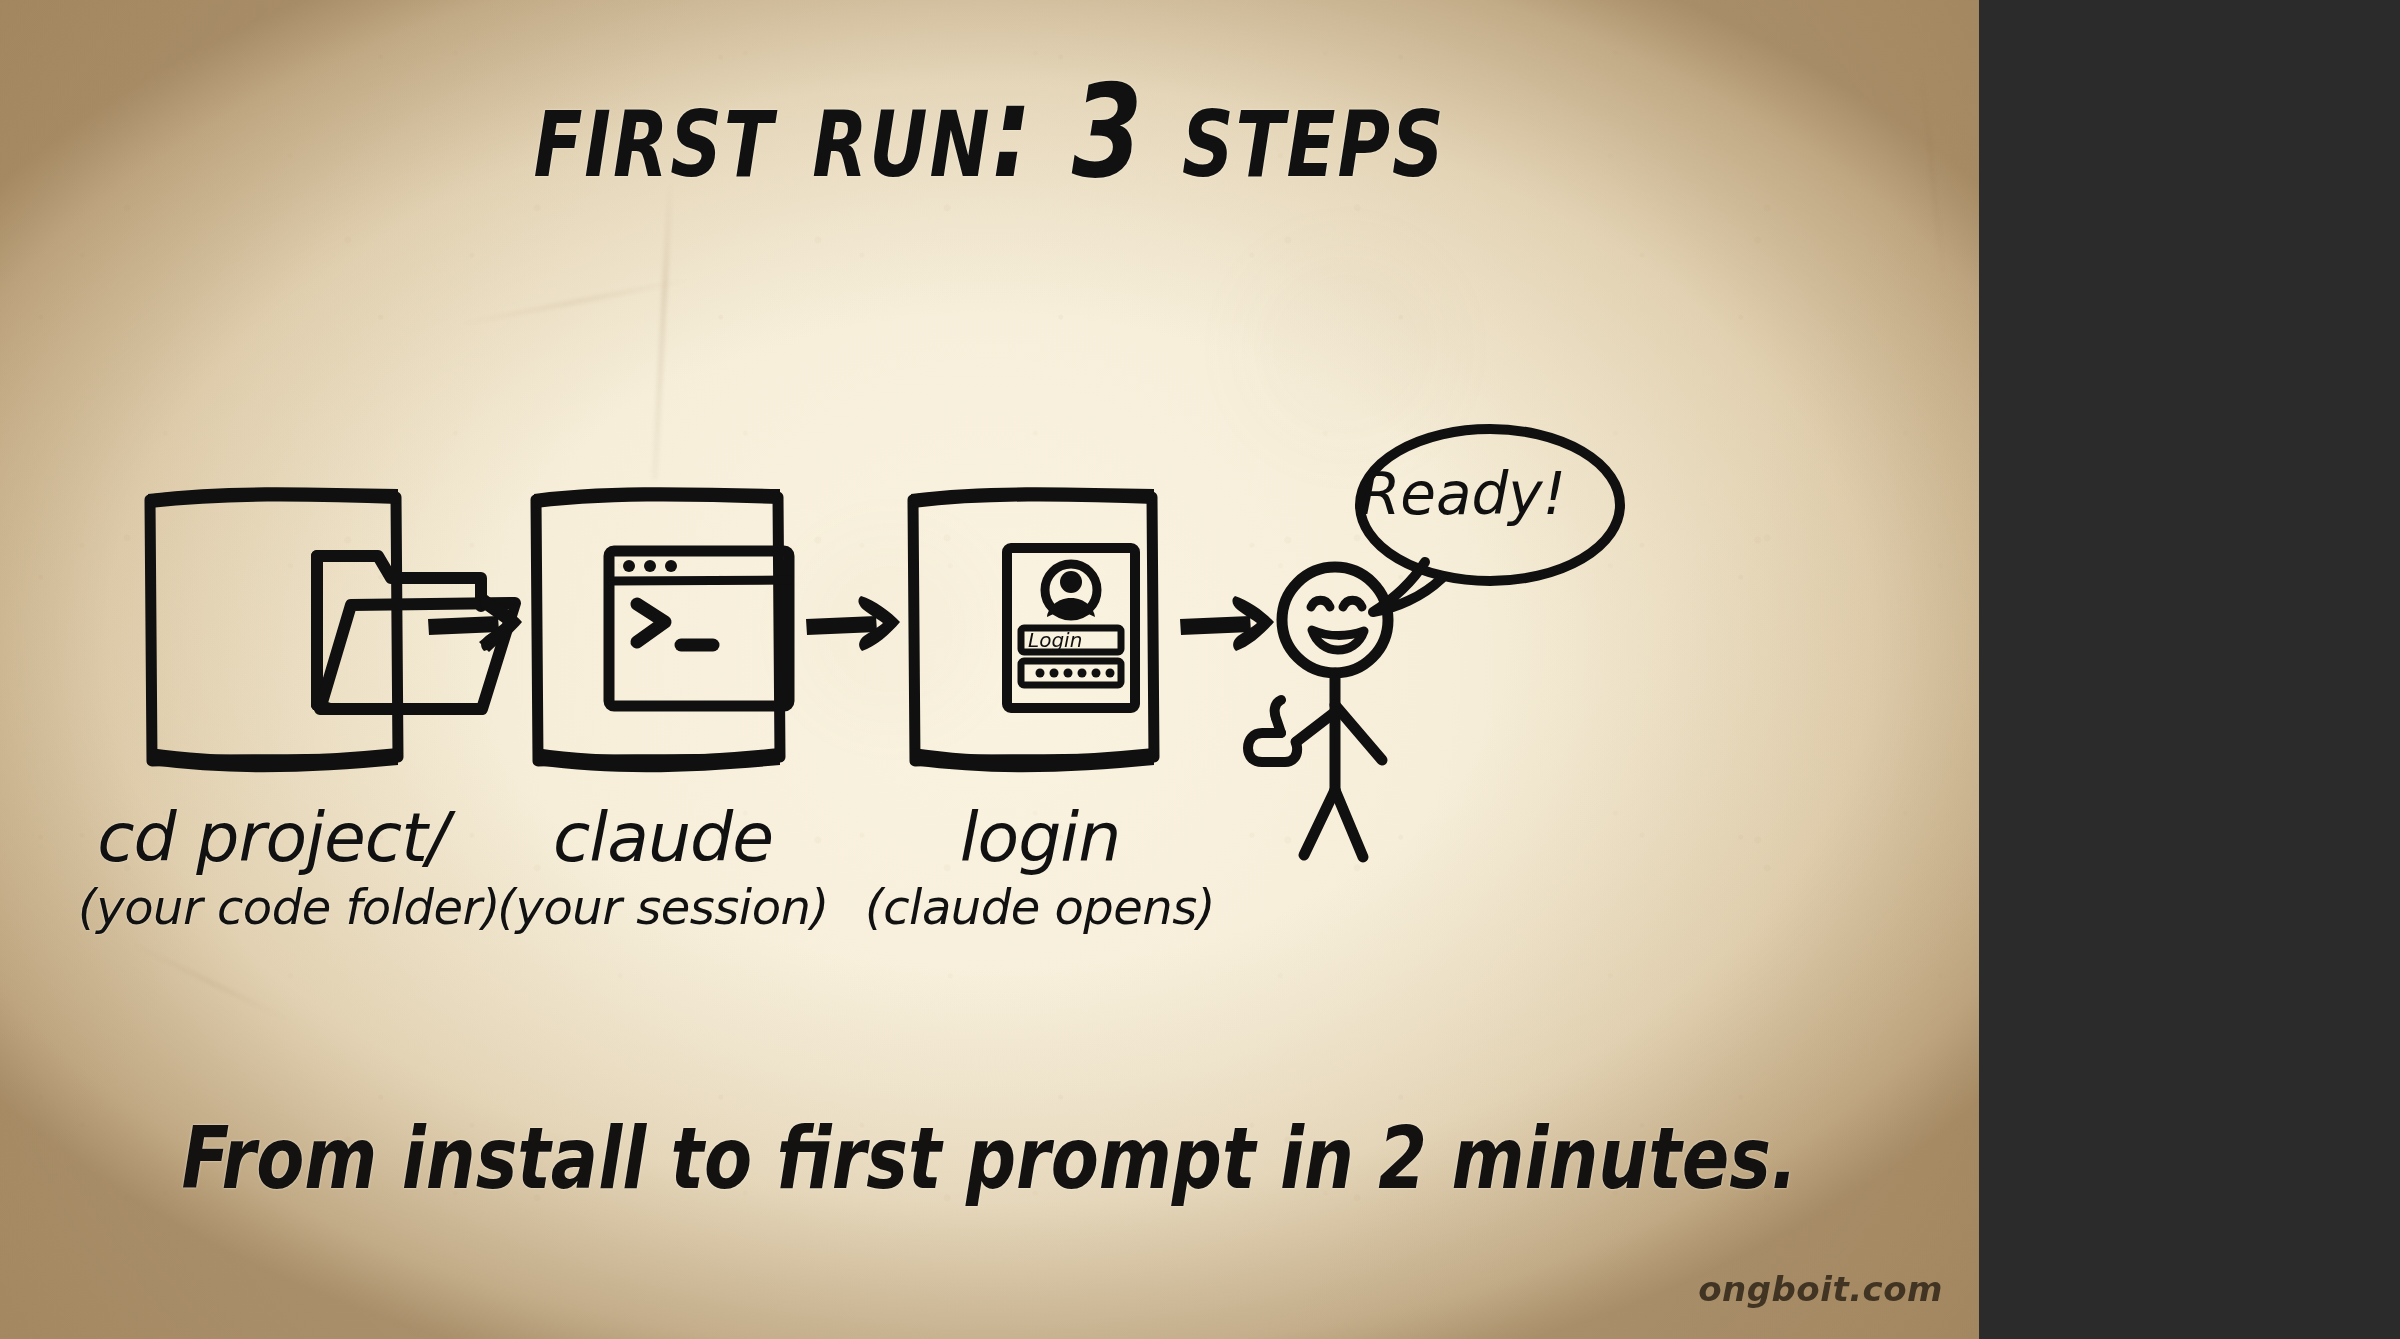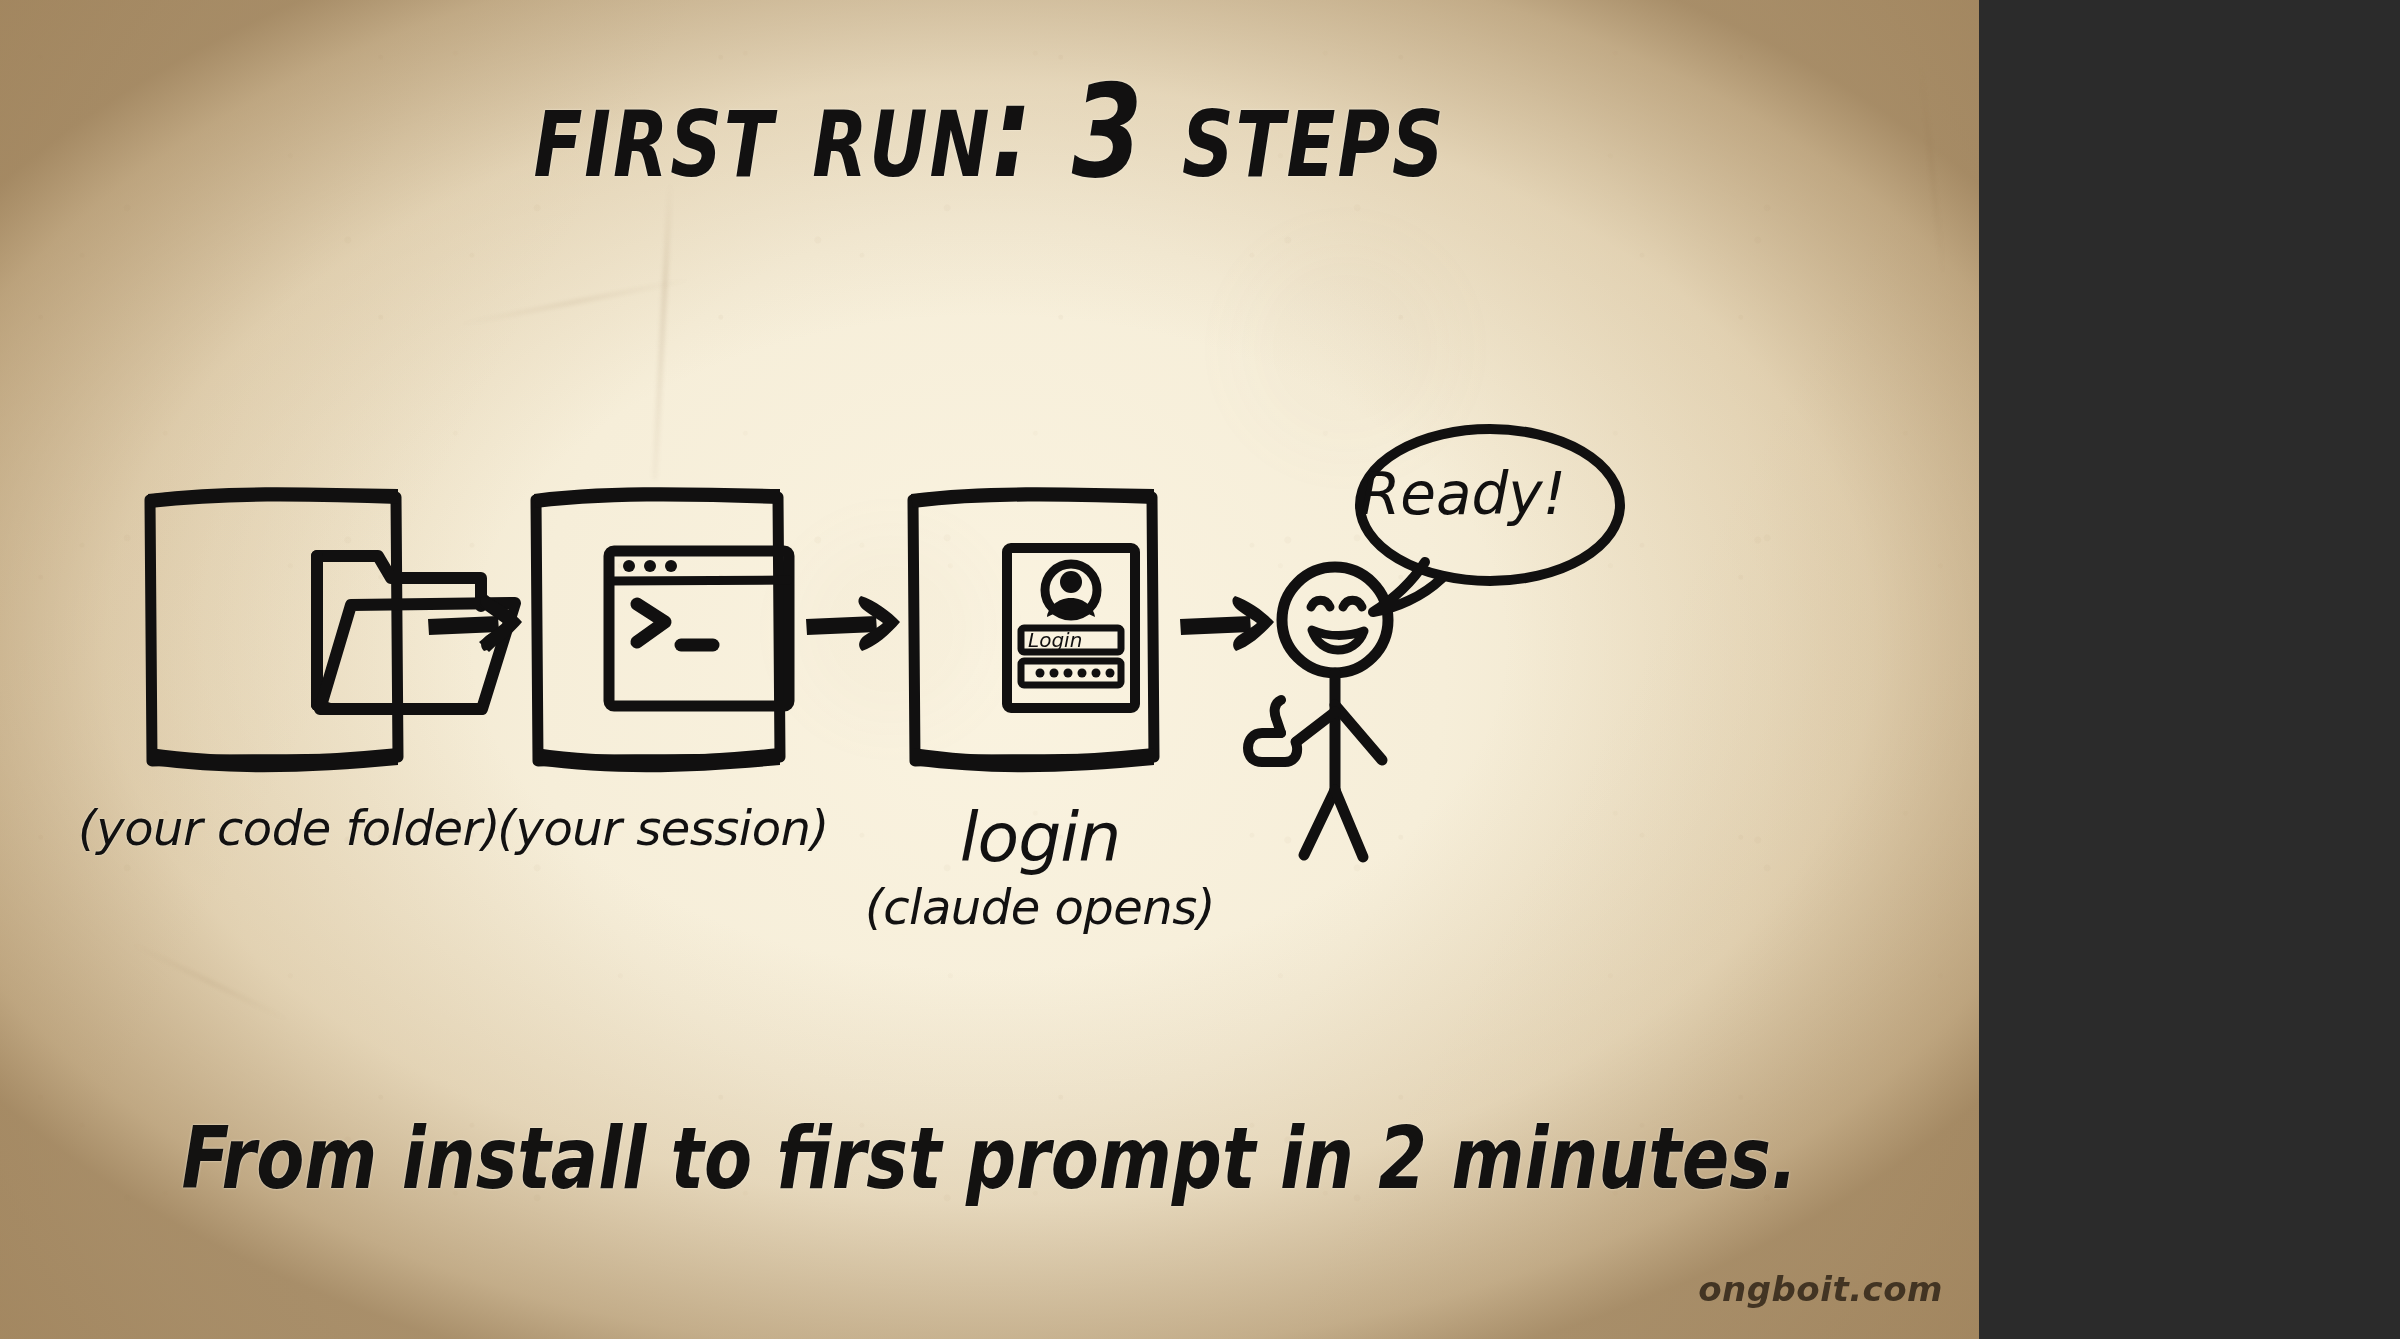--- a/index.html
+++ b/index.html
@@ -268,24 +268,26 @@
         <ellipse class="stroke" stroke-width="10" cx="1490" cy="505" rx="130" ry="76"></ellipse>
         <path class="stroke" stroke-width="10" d="M1425 562 C 1410 585, 1392 600, 1373 612 C 1396 608, 1422 597, 1442 578"></path>
       </g>
     </g>
   </svg>
 
   <div style="position:absolute; left:1360px; top:460px; width:260px; 
               font-family:'DejaVu Sans', sans-serif; font-size:58px; color:#111010;">Ready!</div>
 
   <div class="step-label" style="left:78px; top:798px; width:390px;">
+    <div class="step-cmd">cd project/</div>
     <div class="step-sub">(your code folder)</div>
   </div>
 
   <div class="step-label" style="left:468px; top:798px; width:390px;">
+    <div class="step-cmd">claude</div>
     <div class="step-sub">(your session)</div>
   </div>
 
   <div class="step-label" style="left:845px; top:798px; width:390px;">
     <div class="step-cmd">login</div>
     <div class="step-sub">(claude opens)</div>
   </div>
 
   <div id="caption">From install to first prompt in 2 minutes.</div>
 

